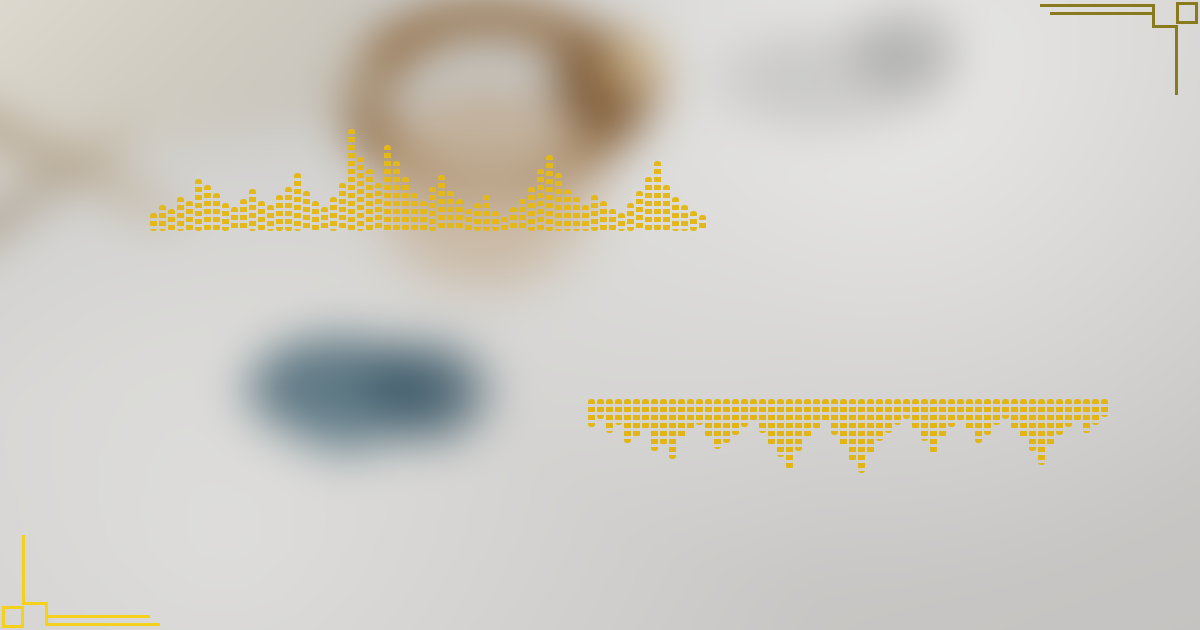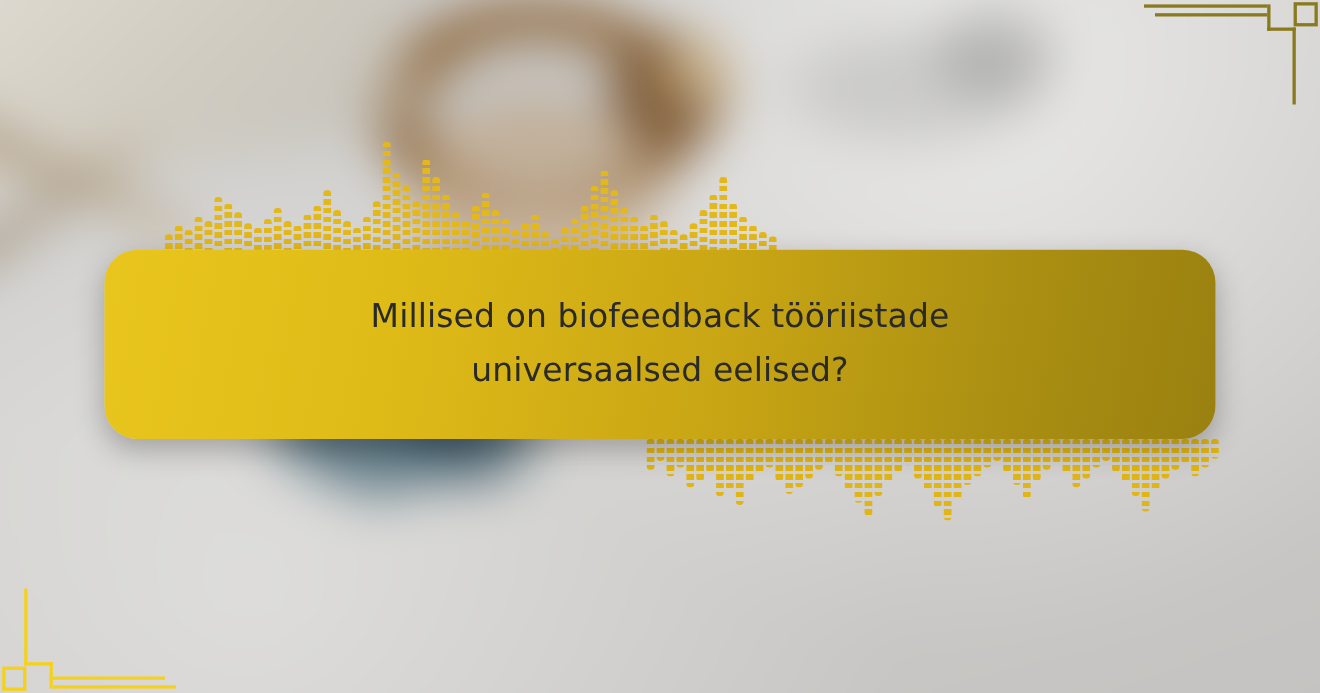--- a/index.html
+++ b/index.html
@@ -311,17 +311,14 @@
 
   <div class="corner" id="corner-bl">
     <span class="h1" style="background: rgb(245, 209, 28);"></span>
     <span class="h2" style="background: rgb(245, 209, 28);"></span>
     <span class="v1" style="background: rgb(245, 209, 28);"></span>
     <span class="hj" style="background: rgb(245, 209, 28);"></span>
     <span class="v2" style="background: rgb(245, 209, 28);"></span>
     <span class="sq" style="border-color: rgb(245, 209, 28);"></span>
   </div>
 
-  <div id="question-card" style="background: linear-gradient(100deg, rgb(233, 198, 29) 0%, rgb(223, 187, 24) 26%, rgb(201, 166, 20) 55%, rgb(169, 142, 18) 82%, rgb(154, 129, 16) 100%);">
-    <div id="question-text" style="color: rgb(42, 42, 40);">Millised on biofeedback tööriistade universaalsed eelised?</div>
-  </div>
 
 </div>
 
 </body></html>

